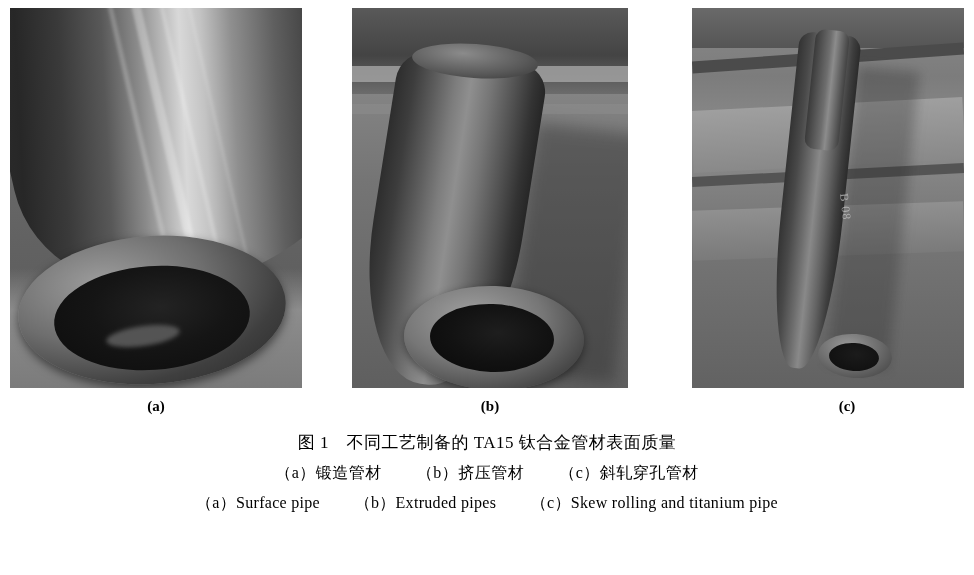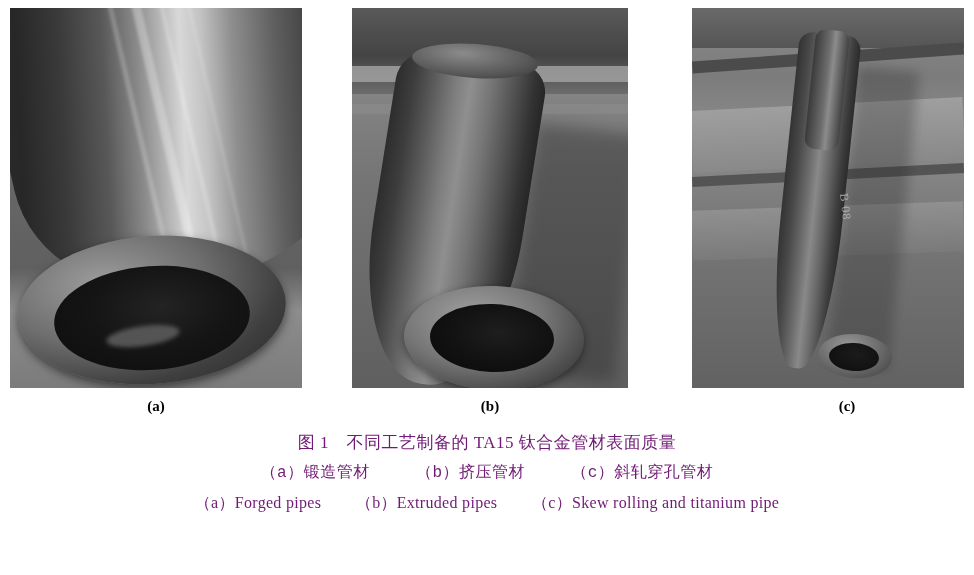--- a/index.html
+++ b/index.html
@@ -266,33 +266,32 @@
 
   .caption {
     position: absolute;
     left: 0;
     top: 428px;
     width: 974px;
     text-align: center;
   }
   .cap-line {
     font-family: "Liberation Serif", serif;
-    color: #701a75;
+    color: #000000;
     white-space: nowrap;
   }
   .cap-cn-title {
     font-size: 17px;
     line-height: 30px;
     letter-spacing: 0.5px;
   }
   .cap-cn-sub {
     font-size: 16px;
     line-height: 30px;
     letter-spacing: 0.5px;
-    font-family: Liberation Mono, monospace;
   }
   .cap-en-title {
     font-size: 16.5px;
     line-height: 30px;
     letter-spacing: 0.3px;
   }
   .cap-en-sub {
     font-size: 16px;
     line-height: 30px;
     letter-spacing: 0.3px;
@@ -360,21 +359,21 @@
   <div class="caption">
     <div class="cap-line cap-cn-title">图 1　不同工艺制备的 TA15 钛合金管材表面质量</div>
     <div class="cap-line cap-cn-sub">
       <span>（a）锻造管材</span>
       <span class="gap-wide"></span>
       <span>（b）挤压管材</span>
       <span class="gap-wide"></span>
       <span>（c）斜轧穿孔管材</span>
     </div>
     <div class="cap-line cap-en-sub">
-      <span>（a）Forged pipes</span>
+      <span>（a）Surface pipe</span>
       <span class="gap-wide"></span>
       <span>（b）Extruded pipes</span>
       <span class="gap-wide"></span>
       <span>（c）Skew rolling and titanium pipe</span>
     </div>
   </div>
 
 </div>
 
 </body></html>

